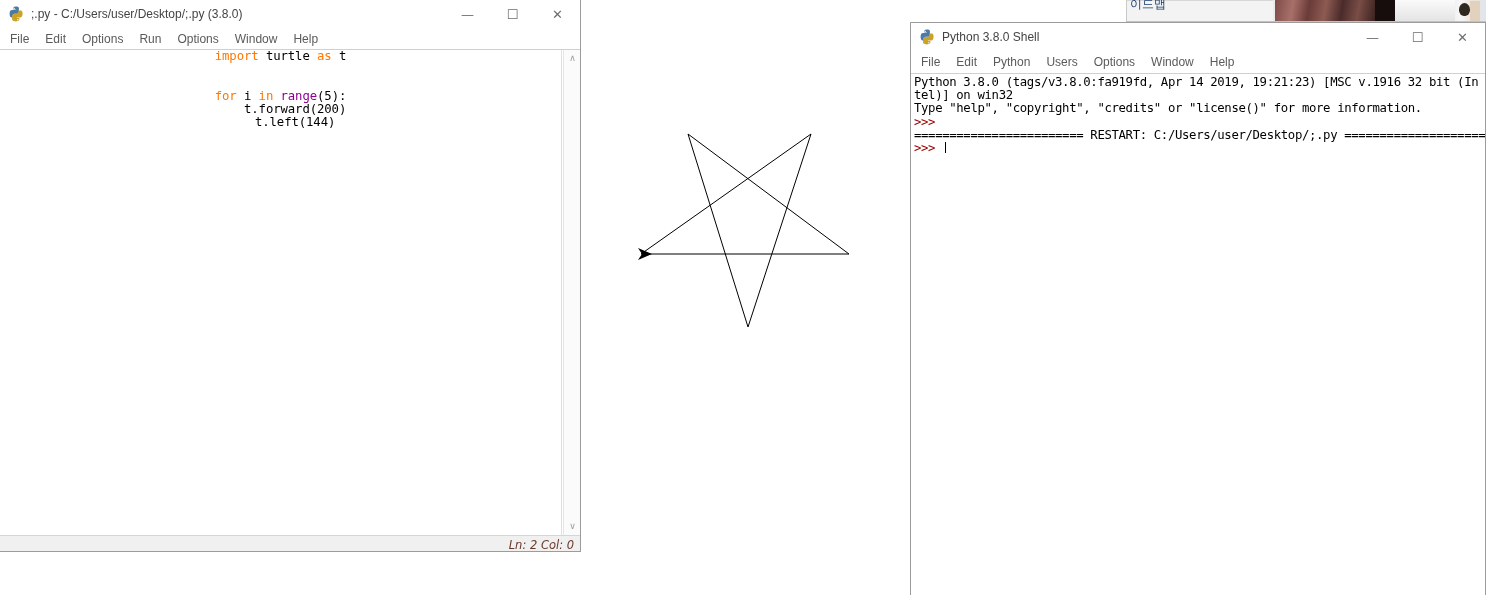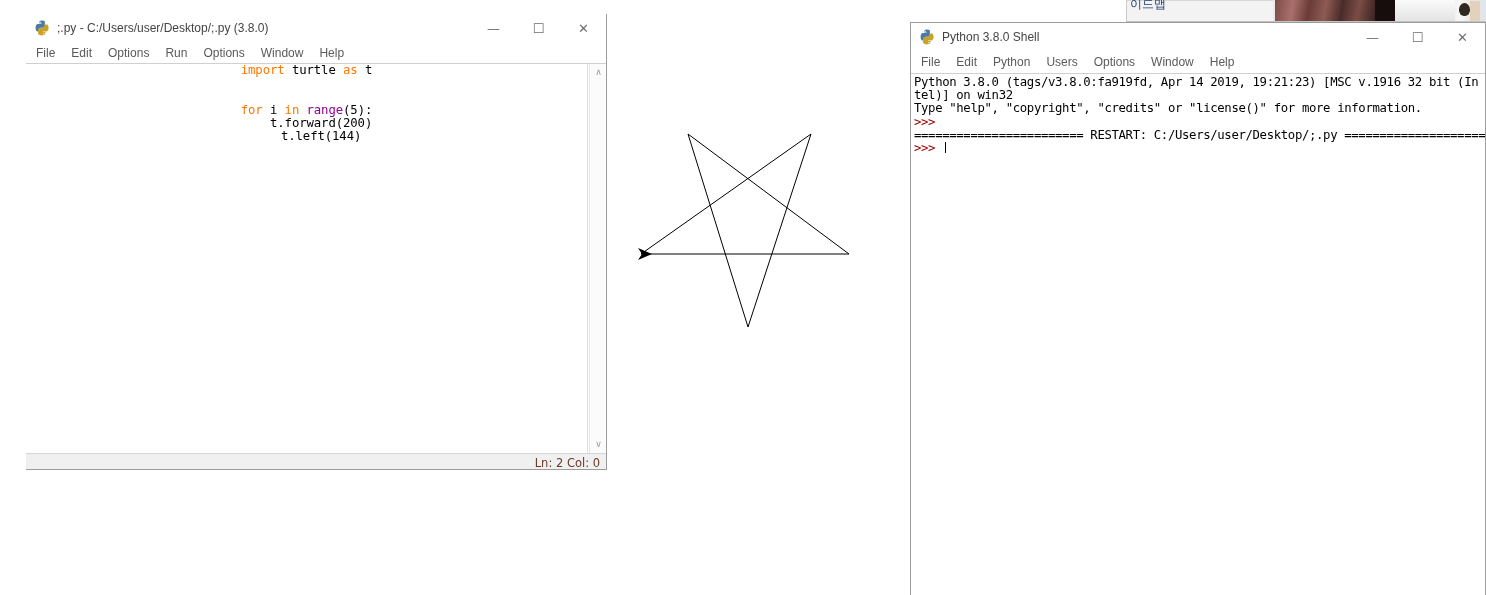--- a/index.html
+++ b/index.html
@@ -172,26 +172,25 @@
     color: #5a5a5a;
     padding: 2px 8px;
     white-space: nowrap;
     font-family: "Liberation Sans", sans-serif;
     cursor: default;
   }
 
   
   #editor-window {
     left: 0px;
-    top: 14px;
+    top: 0px;
     width: 581px;
-    height: 456px;
+    height: 552px;
     border-top: none;
     border-left: none;
-    margin-left: 26px;
   }
   .editor-body {
     position: absolute;
     left: 0;
     top: 49px;
     right: 0;
     bottom: 16px;
     background: #ffffff;
     border-top: 1px solid #d0d0d0;
     overflow: hidden;
@@ -242,20 +241,21 @@
   .vscroll .arrow.dn { bottom: 0; }
 
   
   .statusbar {
     position: absolute;
     left: 0; right: 0; bottom: 0;
     height: 16px;
     background: #f0f0f0;
     border-top: 1px solid #d5d5d5;
     box-sizing: border-box;
+    font-style: italic;
   }
   .status-text {
     position: absolute;
     right: 6px;
     top: 2px;
     font-size: 11.5px;
     color: #6a3a2a;
     font-family: "DejaVu Sans", sans-serif;
     white-space: nowrap;
   }

